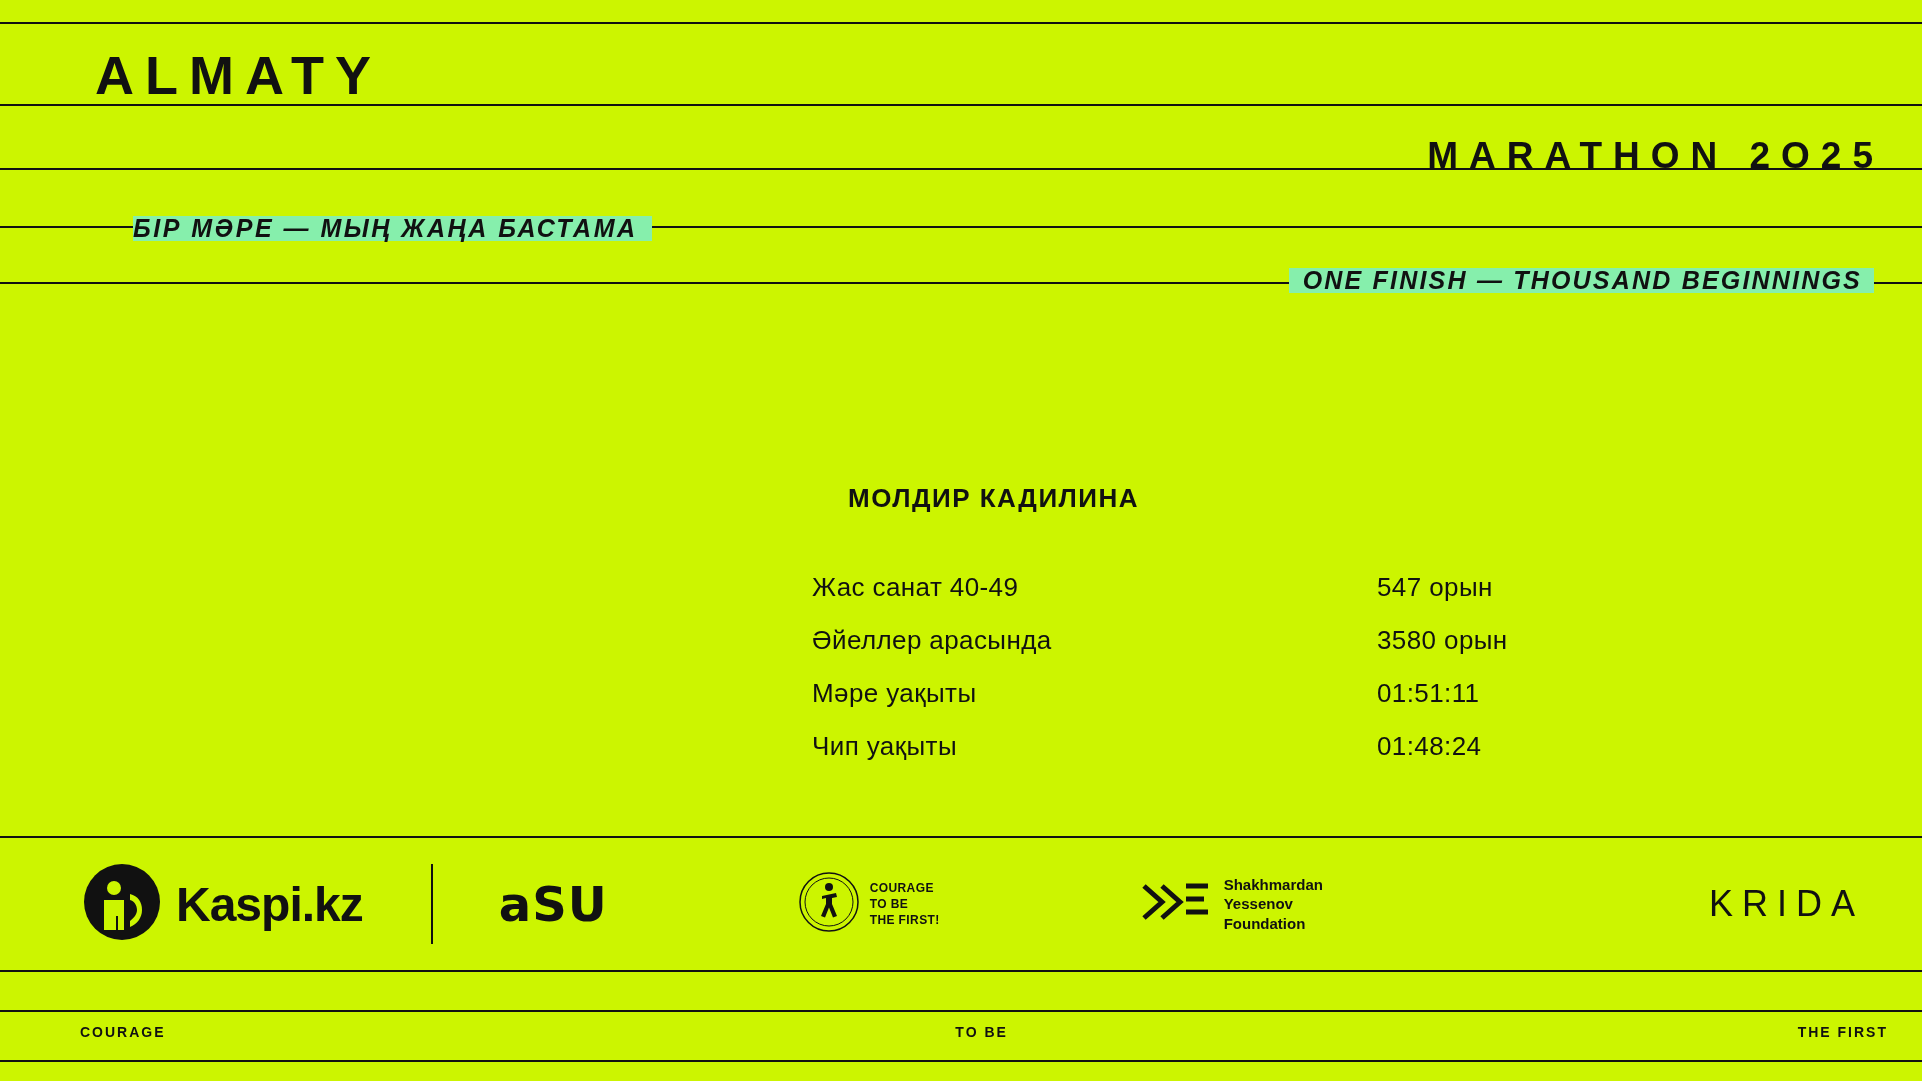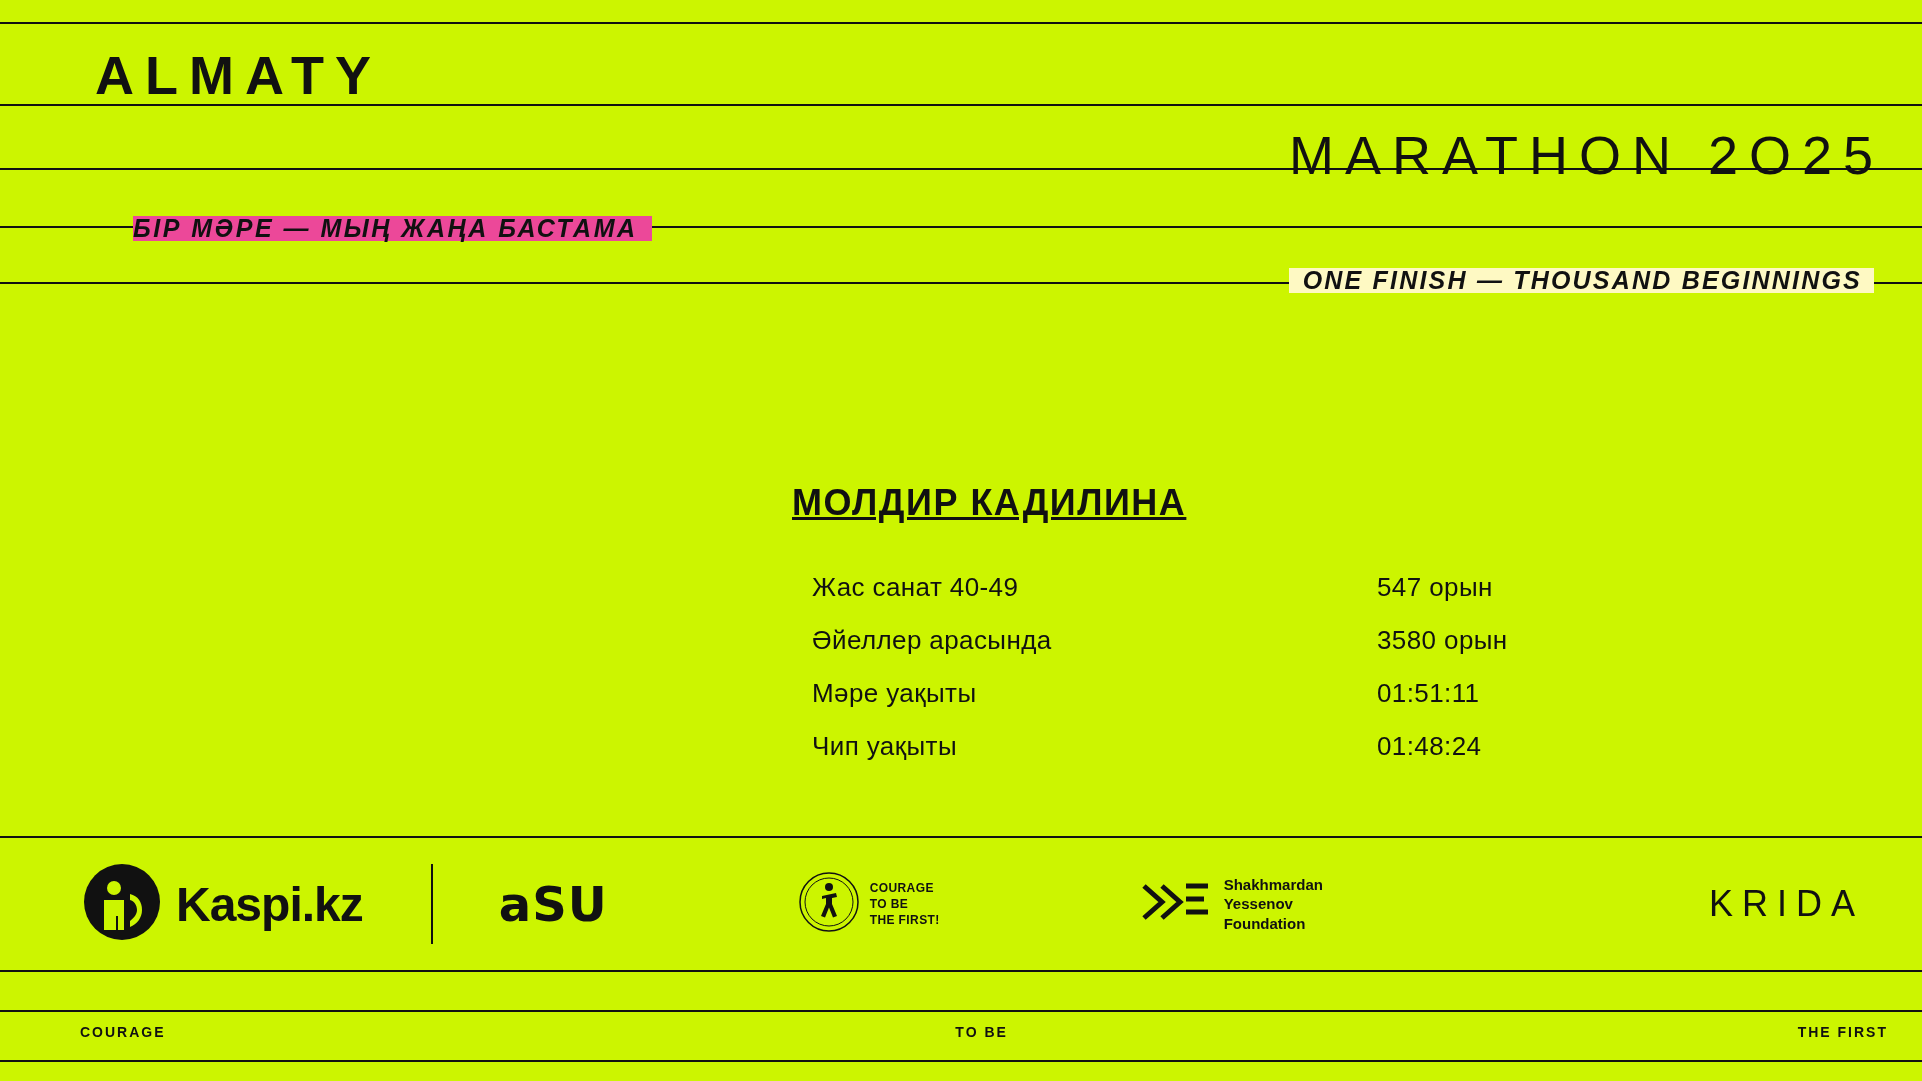--- a/index.html
+++ b/index.html
@@ -36,72 +36,71 @@
     left: 95px;
     top: 48px;
     font-size: 54px;
     font-weight: 700;
     letter-spacing: 11px;
     line-height: 1;
   }
   .marathon {
     position: absolute;
     right: 38px;
-    top: 128px;
-    font-size: 54px;
-    font-weight: 400;
+    top: 137px;
+    font-size: 37px;
+    font-weight: 700;
     letter-spacing: 11px;
     line-height: 1;
   }
   .slogan-kz {
     position: absolute;
     left: 133px;
     top: 216px;
     font-size: 25px;
     font-style: italic;
     font-weight: 700;
     letter-spacing: 2.5px;
     line-height: 1;
-    background: #ec4899;
+    background: #86efac;
     padding: 0 14px 0 0;
   }
   .slogan-en {
     position: absolute;
     right: 48px;
     top: 268px;
     font-size: 25px;
     font-style: italic;
     font-weight: 700;
     letter-spacing: 2.2px;
     line-height: 1;
-    background: #fef9c3;
+    background: #86efac;
     padding: 0 12px 0 14px;
   }
 
   
   .cert-title {
     position: absolute;
     right: 38px;
     top: 312px;
     font-size: 96px;
     font-weight: 400;
     letter-spacing: 2px;
     line-height: 1.1;
   }
 
   
   .athlete-name {
     position: absolute;
-    left: 792px;
+    left: 848px;
     top: 485px;
-    font-size: 36px;
+    font-size: 26px;
     font-weight: 700;
     letter-spacing: 1.5px;
     line-height: 1;
-    text-decoration: underline;
   }
 
   
   .results {
     position: absolute;
     left: 812px;
     top: 572px;
     width: 780px;
   }
   .result-row {

